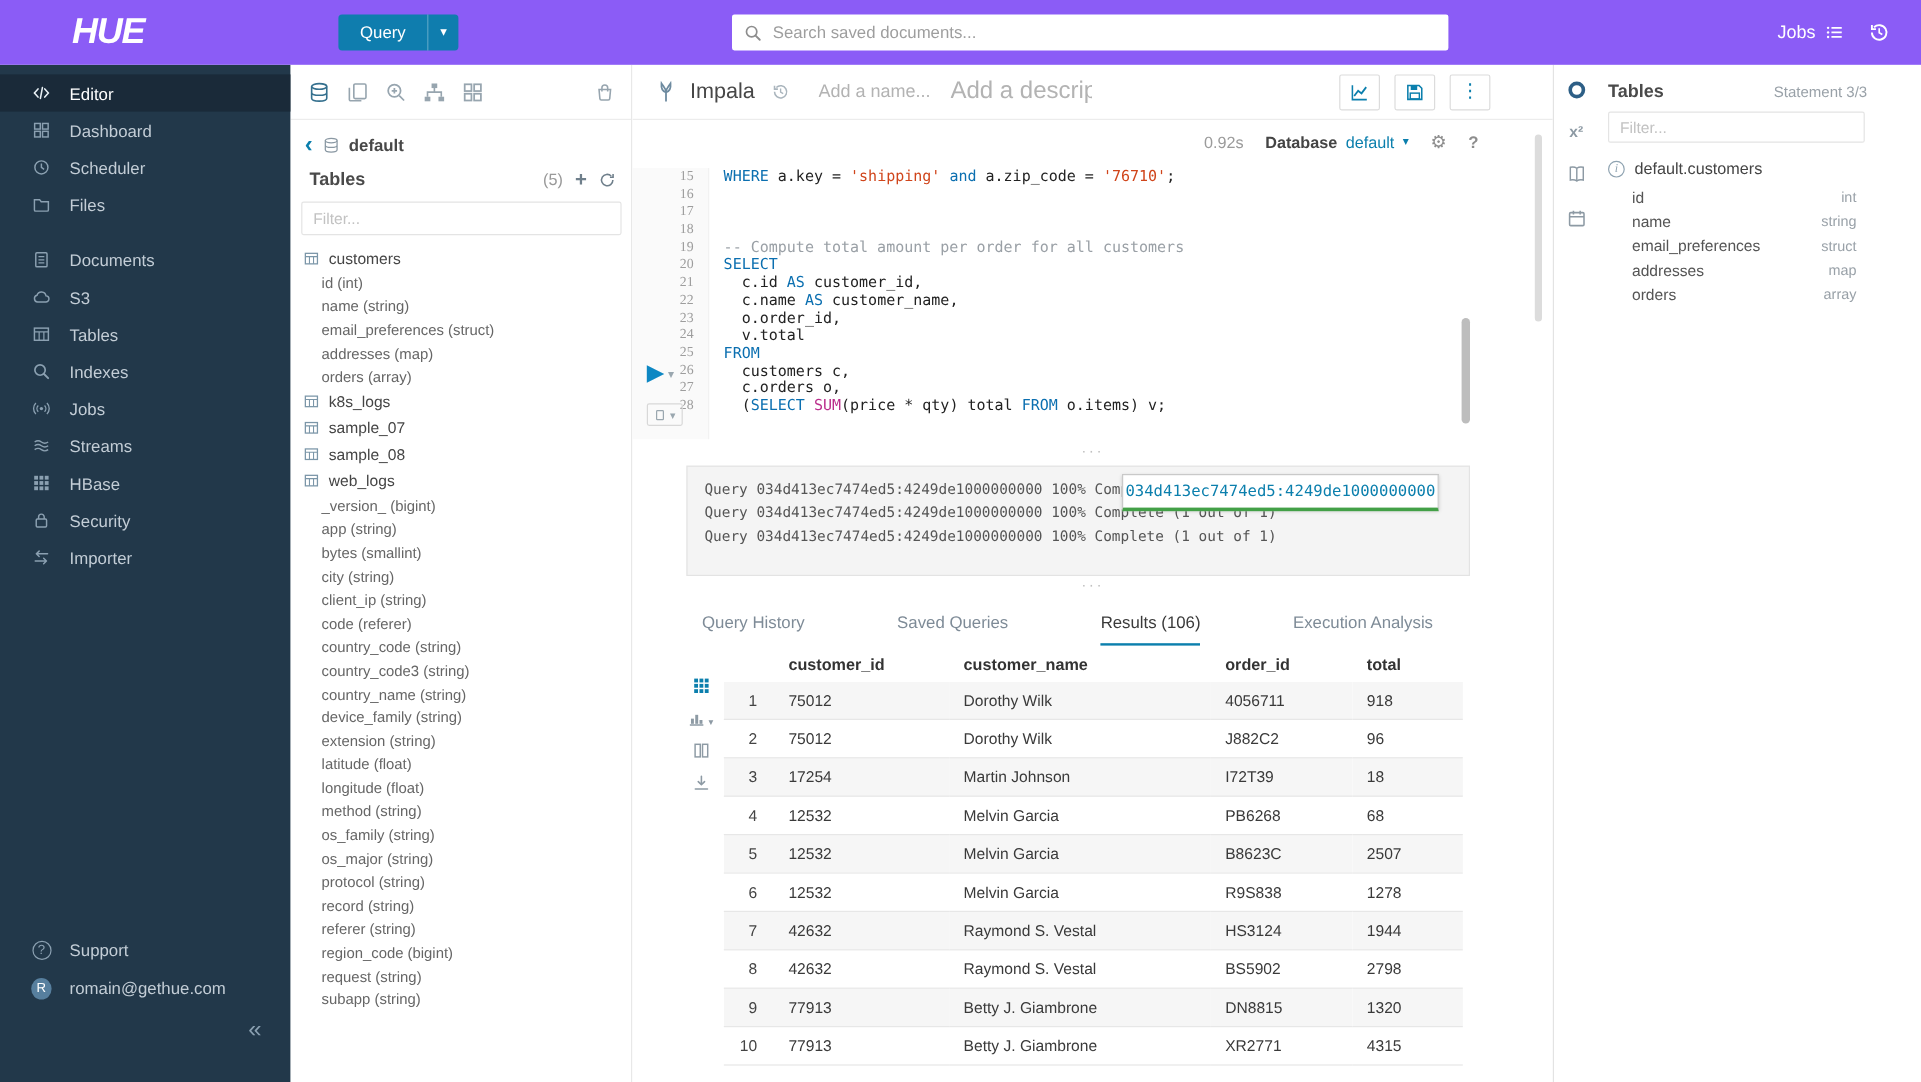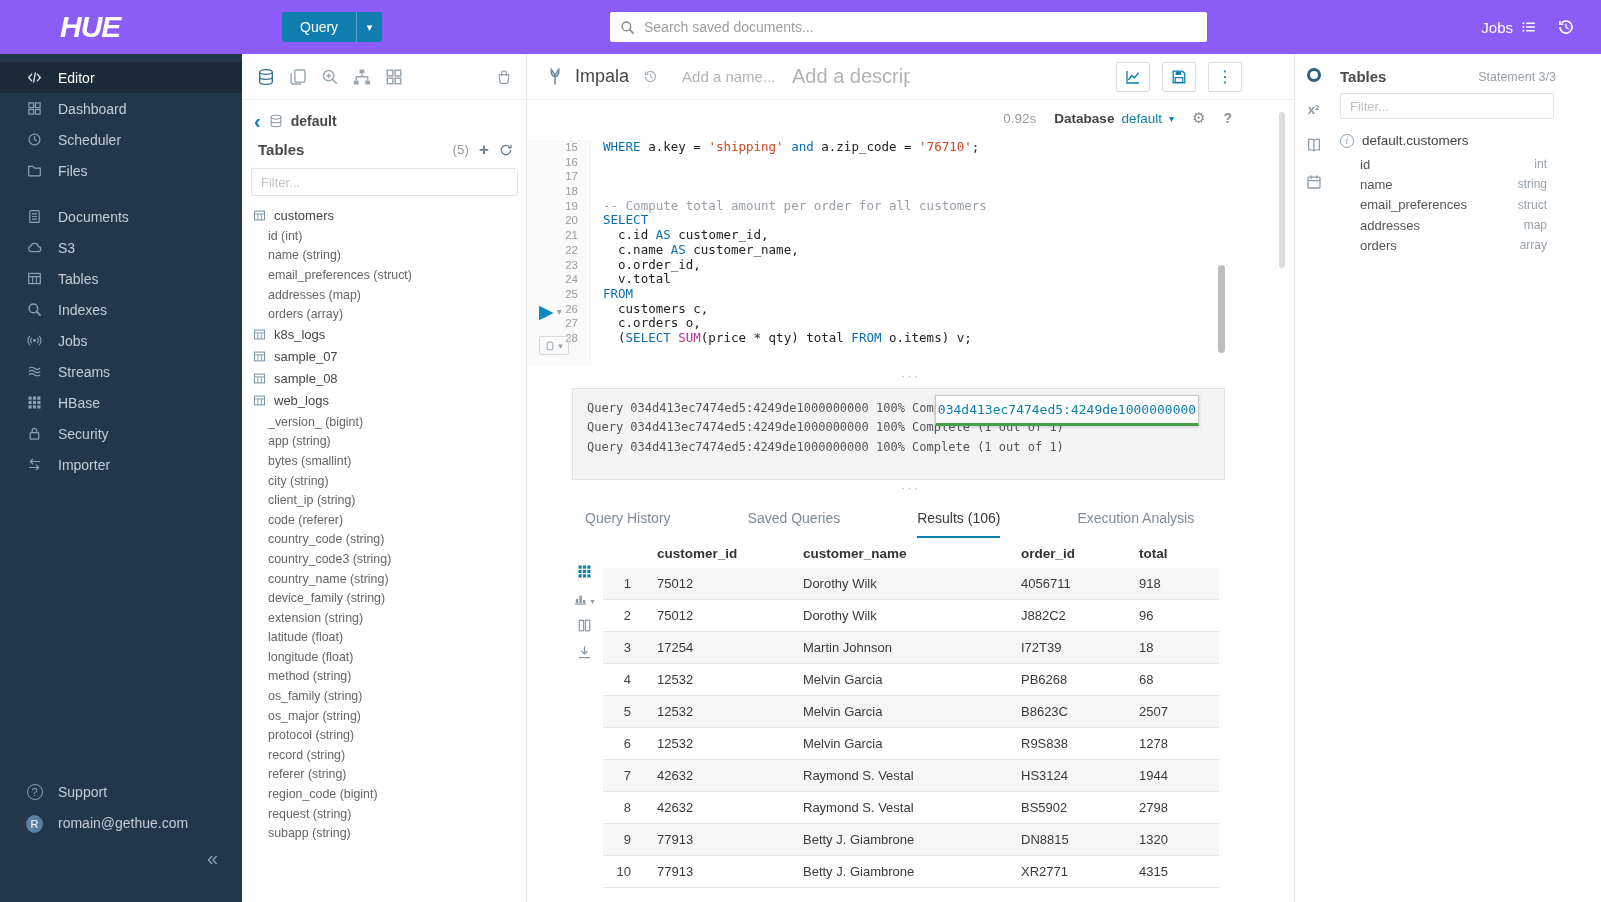--- a/index.html
+++ b/index.html
@@ -80,21 +80,21 @@
 .snippet-toolbar{height:36px;display:flex;align-items:center;justify-content:flex-end;padding-right:62px;gap:18px;font-size:13.5px}
 .duration{color:#9b9b9b}
 .db-group{display:flex;align-items:center;gap:7px}
 .db-label{color:#444;font-we ight:bold;font-weight:bold}
 .db-value{color:#0b7fad}
 .db-caret{color:#0b7fad;font-size:10px}
 .gear{color:#8d8d8d;font-size:15px}
 .help{color:#8d8d8d;font-size:14px;font-weight:bold}
 .code-area{position:absolute;left:0;top:84px;right:60px;height:226px}
 .gutter{position:absolute;left:0;top:2px;width:64px;height:100%;background:#fafafa;border-right:1px solid #f2f2f2}
-.gutter-num{height:14.7px;line-height:14.7px;text-align:right;padding-right:12px;font-family:Liberation Sans, sans-serif;font-size:11.5px;color:#9d9d9d}
+.gutter-num{height:14.7px;line-height:14.7px;text-align:right;padding-right:12px;font-family:Liberation Serif, serif;font-size:11.5px;color:#9d9d9d}
 .code-lines{position:absolute;left:76px;top:2px}
 .code-line{height:14.7px;line-height:14.7px;font-family:"DejaVu Sans Mono",monospace;font-size:12.5px;color:#222;white-space:pre}
 .seg-p{color:#222}
 .seg-kw{color:#0b6fb0}
 .seg-s{color:#d0451b}
 .seg-cm{color:#9aa0a6}
 .seg-fn{color:#bb2e8c}
 .play-btn{position:absolute;left:12px;top:248px;display:flex;align-items:center;gap:3px}
 .play-tri{color:#0d87c3;font-size:19px;line-height:1}
 .play-caret{color:#9aa7af;font-size:10px}

